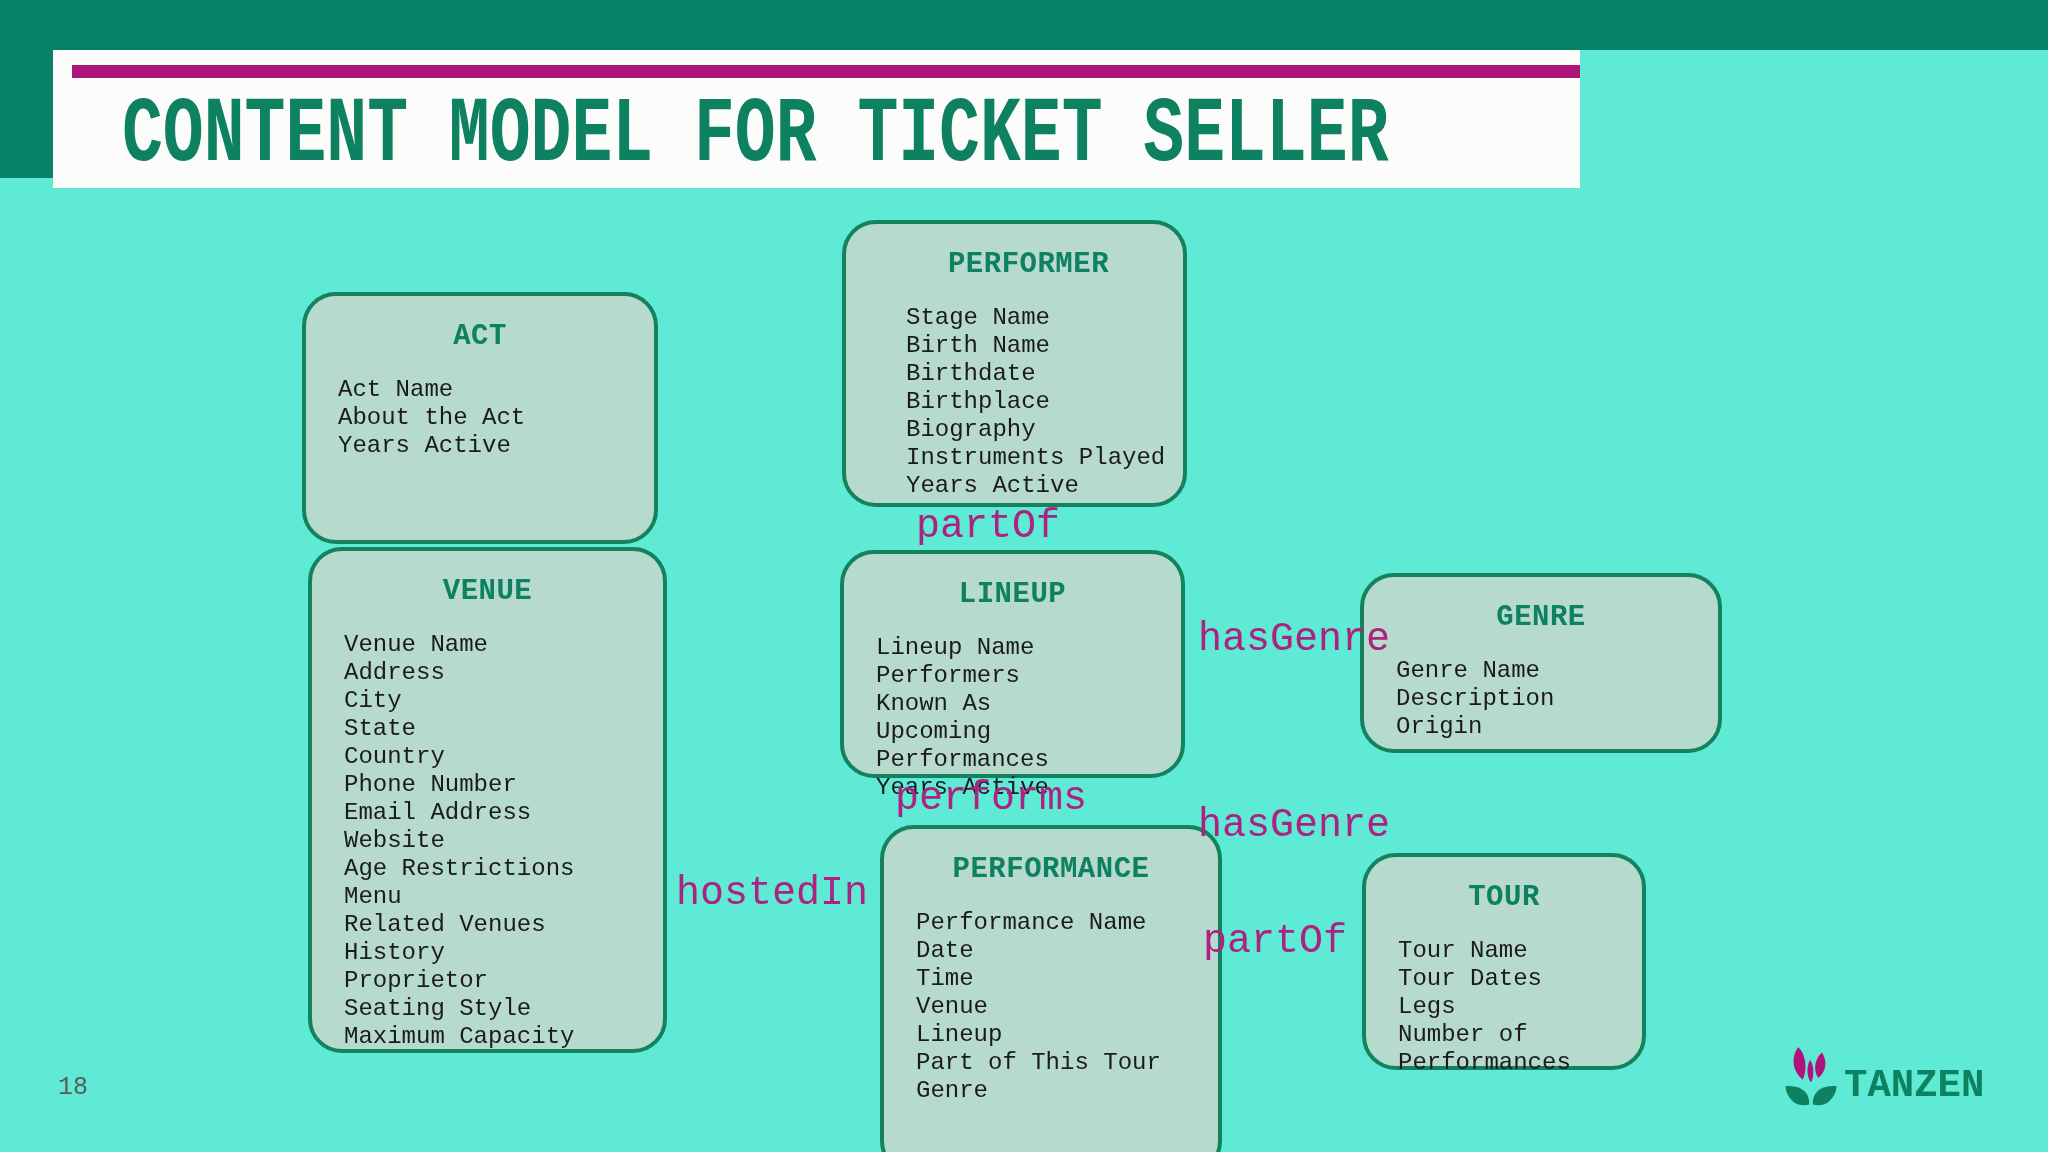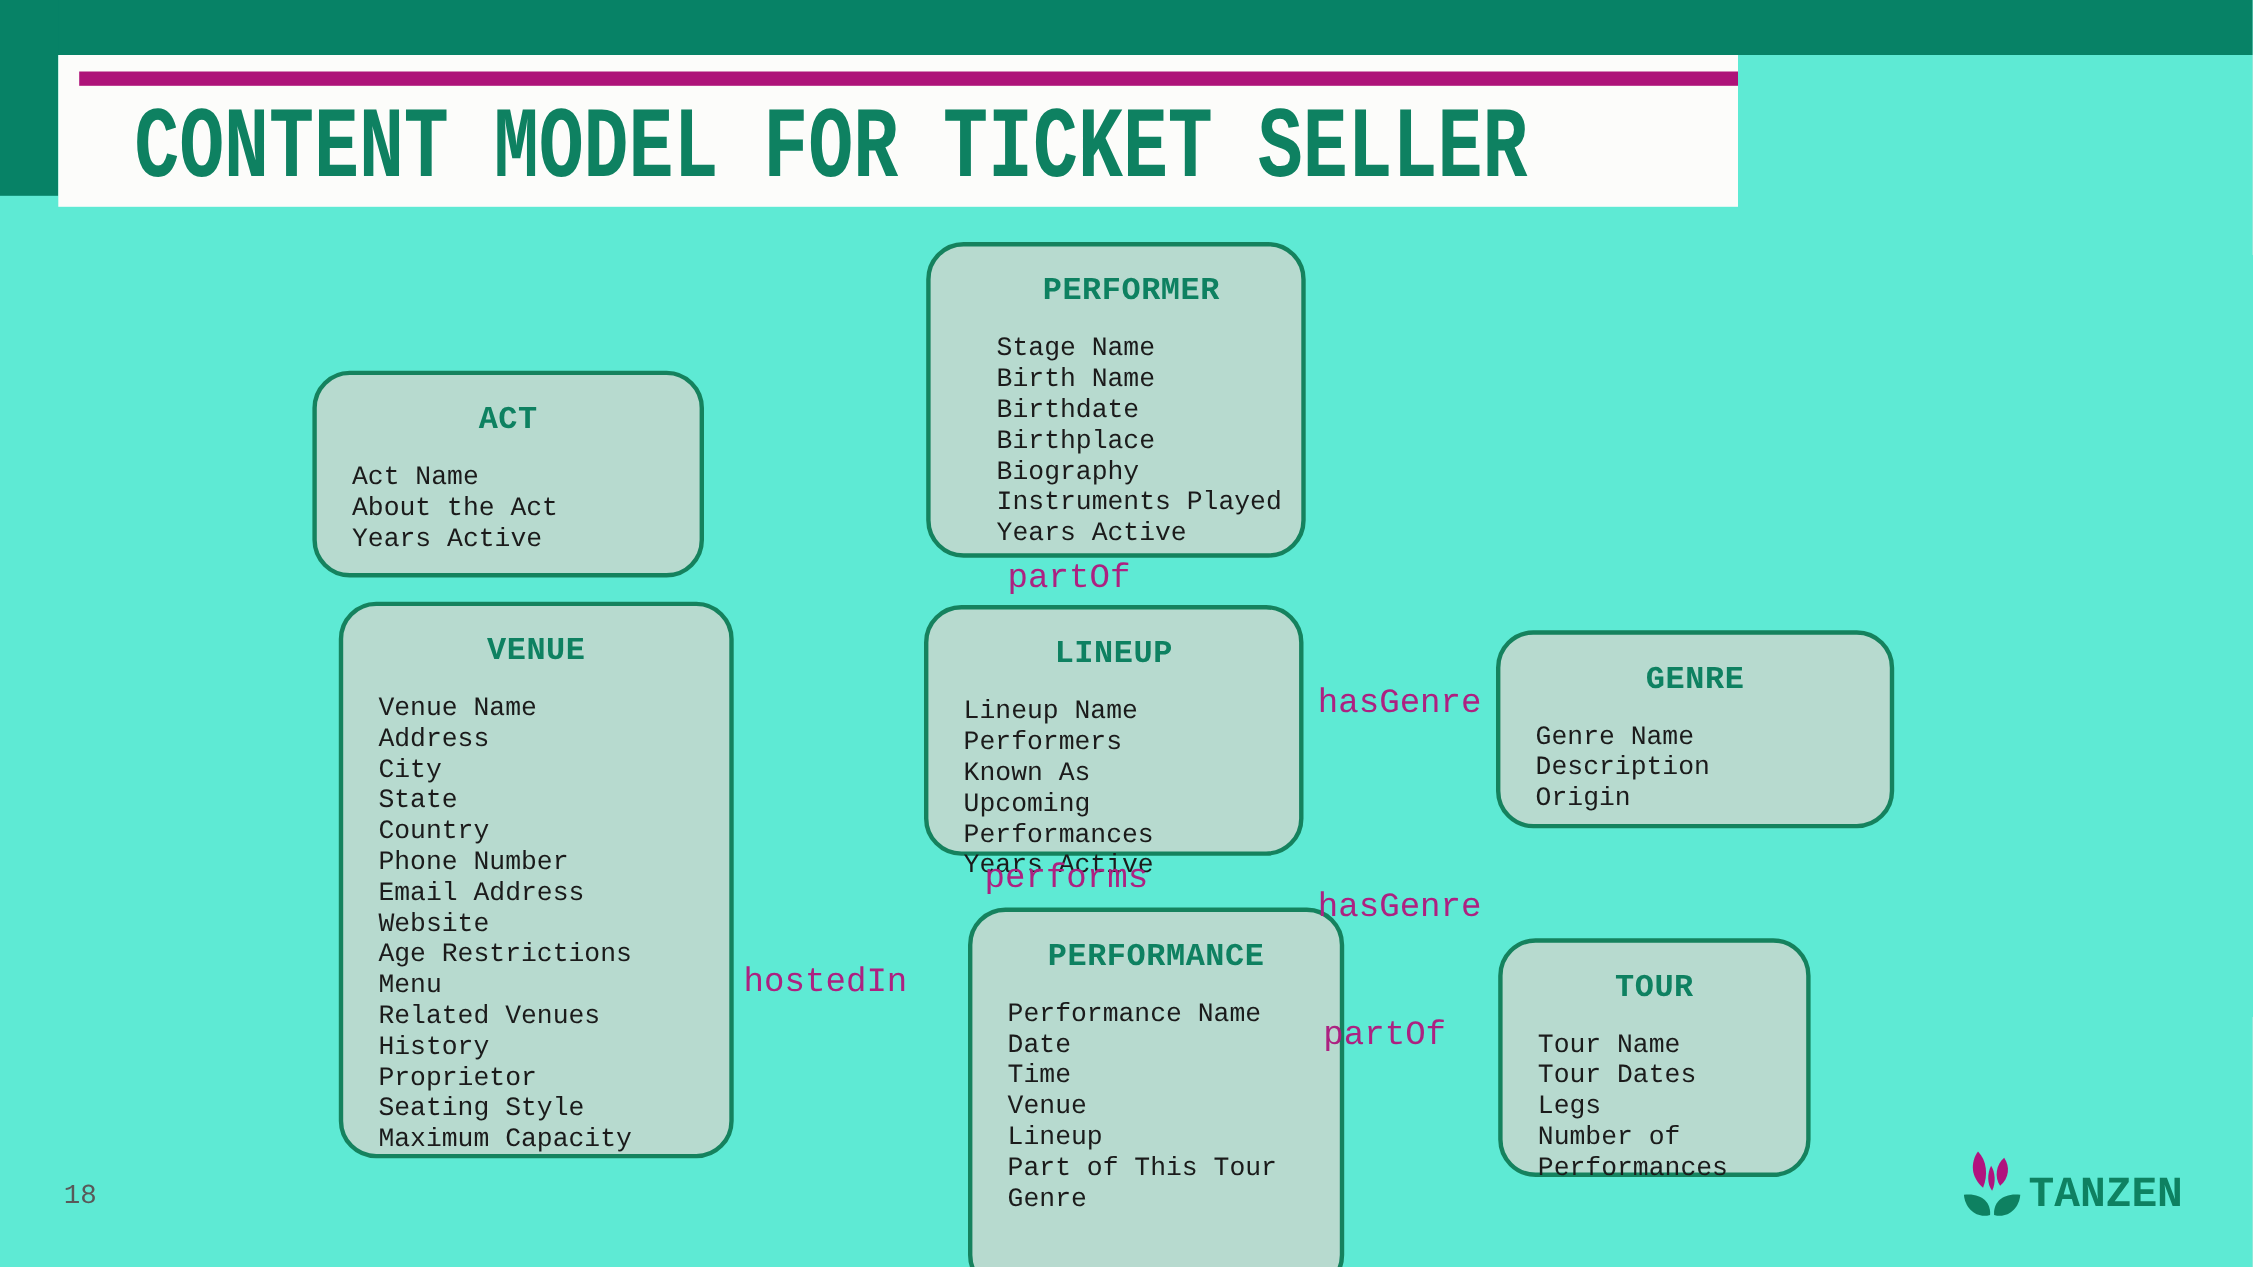--- a/index.html
+++ b/index.html
@@ -50,31 +50,31 @@
     font-size:29px;font-weight:bold;line-height:34px;
     color:var(--title-green,#0e8161);
     letter-spacing:0.5px;
   }
   .entity-attrs{
     margin-top:22px;
     padding-left:32px;padding-right:10px;
     font-size:24px;line-height:28px;
     color:#1b1b1b;
   }
-  .box-act        {left:284px; top:292px; width:356px; height:188px;margin-top:45px;}
+  .box-act        {left:302px; top:292px; width:356px; height:252px;}
   .box-performer  {left:842px; top:220px; width:345px; height:287px;padding-left:28px;}
   .box-venue      {left:308px; top:547px; width:359px; height:506px;}
   .box-lineup     {left:840px; top:550px; width:345px; height:228px;}
   .box-genre      {left:1360px;top:573px; width:362px; height:180px;}
   .box-performance{left:880px; top:825px; width:342px; height:350px;}
   .box-tour       {left:1362px;top:853px; width:284px; height:217px;}
   
   .rel-label{
     position:absolute;
-    font-size:31px;line-height:32px;
+    font-size:40px;line-height:32px;
     color:var(--magenta-label,#ad2181);
     white-space:nowrap;
   }
   .rel-partof-lineup      {left:916px; top:511px;}
   .rel-hasgenre-lineup    {left:1198px;top:624px;}
   .rel-performs           {left:895px; top:783px;}
   .rel-hasgenre-performance{left:1198px;top:810px;}
   .rel-hostedin           {left:676px; top:878px;}
   .rel-partof-performance {left:1203px;top:926px;}
   

